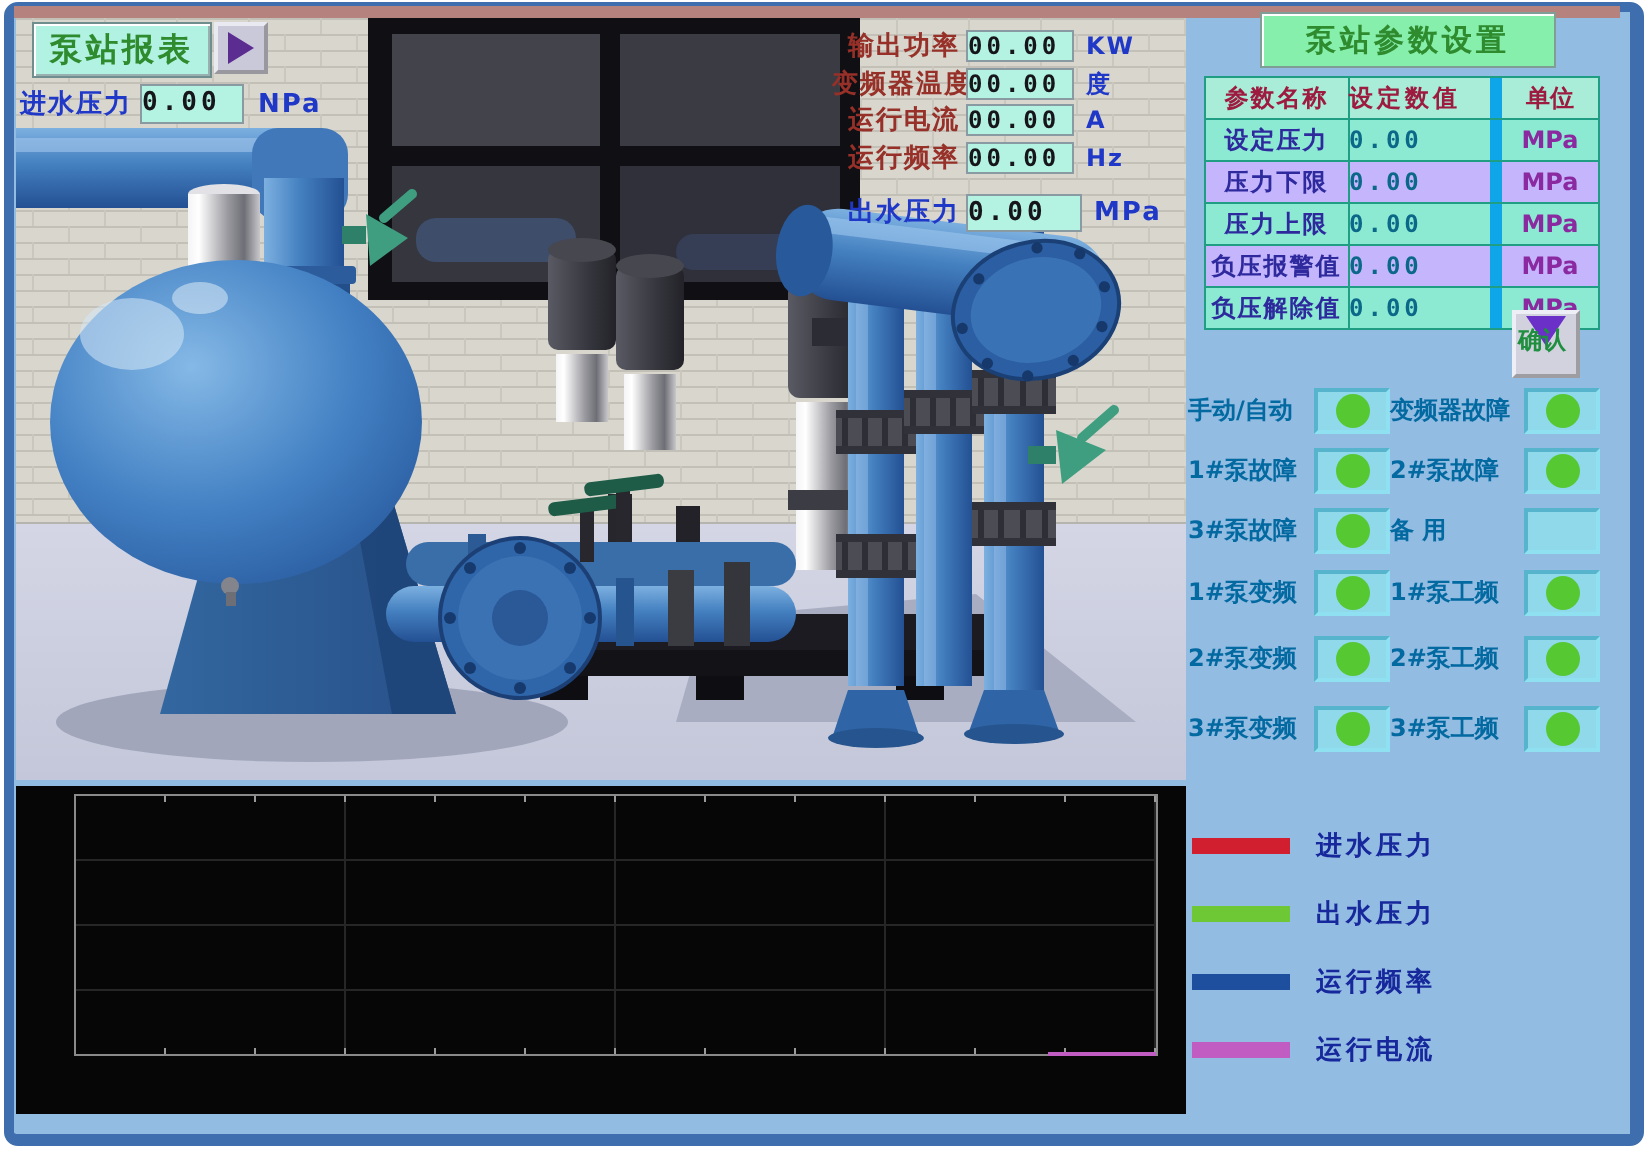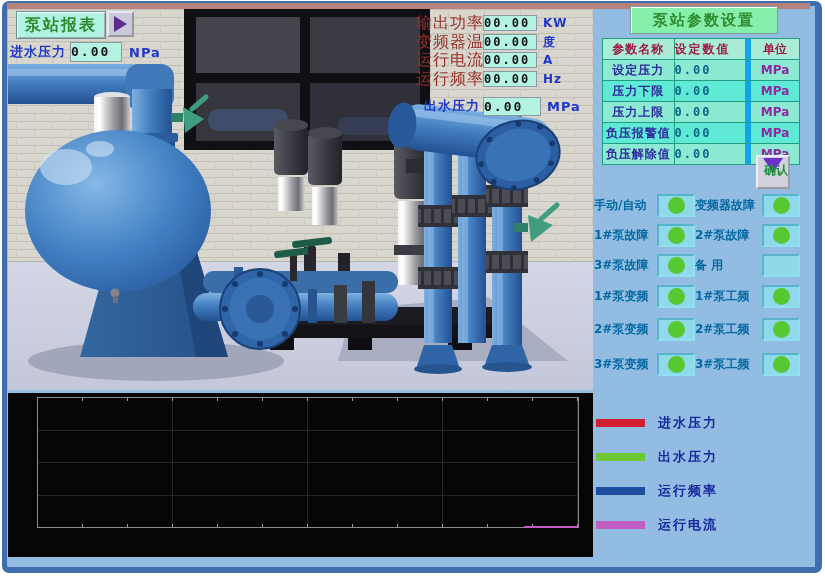--- a/index.html
+++ b/index.html
@@ -15,49 +15,49 @@
 
   .report-btn{left:8px;top:2px;width:88px;height:26px;background:#b2f2e2;border:1px solid #6f8f8f;
       box-shadow:1px 1px 0 #ffffff inset,-1px -1px 0 #9ab0b0 inset;
       color:#2e8b2e;font-weight:bold;font-size:16px;text-align:center;line-height:26px;letter-spacing:2px;cursor:default;}
   .play-btn{left:99px;top:2px;width:27px;height:26px;background:#c9c9da;border:2px outset #e9e9f2;box-sizing:border-box;
       display:flex;align-items:center;justify-content:center;}
   .play-tri{width:0;height:0;border-left:13px solid #5c2d91;border-top:8px solid transparent;border-bottom:8px solid transparent;}
 
   .inlet-row{left:2px;top:33px;display:flex;align-items:center;height:20px;}
   .blue-lbl{color:#2038c8;font-weight:bold;font-size:13px;letter-spacing:1px;}
-  .maroon-lbl{color:#963028;font-weight:normal;font-size:16px;letter-spacing:1px;}
+  .maroon-lbl{color:#963028;font-weight:bold;font-size:13px;letter-spacing:1px;}
   .val-box{background:#b4f2e2;border:1px solid #8a9aa2;color:#15151a;font-family:"DejaVu Sans Mono",monospace;
       font-weight:bold;font-size:13px;letter-spacing:2px;box-sizing:border-box;}
   .inlet-row .val-box{width:52px;height:20px;line-height:18px;margin-left:4px;}
   .inlet-row .unit{margin-left:7px;}
 
   .ro-row{position:absolute;left:408px;width:178px;height:18px;display:flex;align-items:center;z-index:3;}
   .ro-row .lbl{width:64px;text-align:right;margin-right:3px;white-space:nowrap;}
   .ro-row .val-box{width:54px;height:16px;line-height:15px;font-size:12px;}
   .ro-row .unit{margin-left:6px;font-size:12px;}
   .ro-outlet .val-box{width:58px;height:19px;line-height:18px;font-size:13px;}
 
   
   .param-title{position:absolute;left:630px;top:6px;width:146px;height:26px;background:#86efac;border:1px solid #7e9e96;
       box-shadow:1px 1px 0 #ffffff inset;color:#2e8b2e;font-weight:bold;font-size:15px;text-align:center;line-height:26px;letter-spacing:2px;z-index:5;}
   .param-table{position:absolute;left:602px;top:38px;width:196px;border:1px solid #1f9e84;z-index:5;font-size:12px;}
   .p-row{display:flex;height:20px;line-height:20px;border-top:1px solid #1f9e84;}
   .p-row:first-child{border-top:none;}
   .p-head{background:#a9edd9;color:#9e1b40;font-weight:bold;}
   .p-row.odd{background:#8cead3;}
-  .p-row.even{background:#5eead4;}
+  .p-row.even{background:#c4b5fd;}
   .c-name{width:72px;text-align:center;border-right:1px solid #1f9e84;color:#2e2a9e;font-weight:bold;letter-spacing:1px;}
   .p-head .c-name,.p-head .c-val,.p-head .c-unit{color:#9e1b40;}
   .c-val{width:72px;text-align:left;border-right:6px solid #0ea5e9;color:#0c6888;font-weight:bold;font-family:"DejaVu Sans Mono",monospace;letter-spacing:2px;}
   .c-unit{width:49px;text-align:center;color:#8b2aa0;font-weight:bold;}
 
   .confirm-btn{position:absolute;left:756px;top:155px;width:34px;height:34px;background:#d2d2de;border:2px outset #eeeef6;box-sizing:border-box;z-index:5;}
   .confirm-tri{width:0;height:0;border-left:10px solid transparent;border-right:10px solid transparent;border-top:15px solid #6a30c8;margin:1px auto 0;}
-  .confirm-txt{color:#1f8f3f;font-weight:bold;font-size:12px;margin-top:-11px;text-align:right;padding-left:1px;letter-spacing:0;}
+  .confirm-txt{color:#1f8f3f;font-weight:bold;font-size:12px;margin-top:-11px;text-align:left;padding-left:1px;letter-spacing:0;}
 
   .ind-row{position:absolute;left:594px;width:212px;height:24px;display:flex;align-items:center;z-index:5;}
   .ind-lbl{color:#0369a1;font-weight:bold;font-size:12px;white-space:nowrap;}
   .ind-lbl.l1{width:60px;}
   .ind-lbl.l2{width:64px;}
   .ind-box{width:38px;height:23px;background:#8fd9ea;border:2px solid #56b4cc;border-right-color:#8fe0f0;border-bottom-color:#8fe0f0;
       box-sizing:border-box;margin-left:3px;display:flex;align-items:center;justify-content:center;}
   .dot{width:17px;height:17px;border-radius:50%;background:#56c832;}
 
   .legend-row{position:absolute;left:596px;display:flex;align-items:center;height:20px;z-index:5;}

